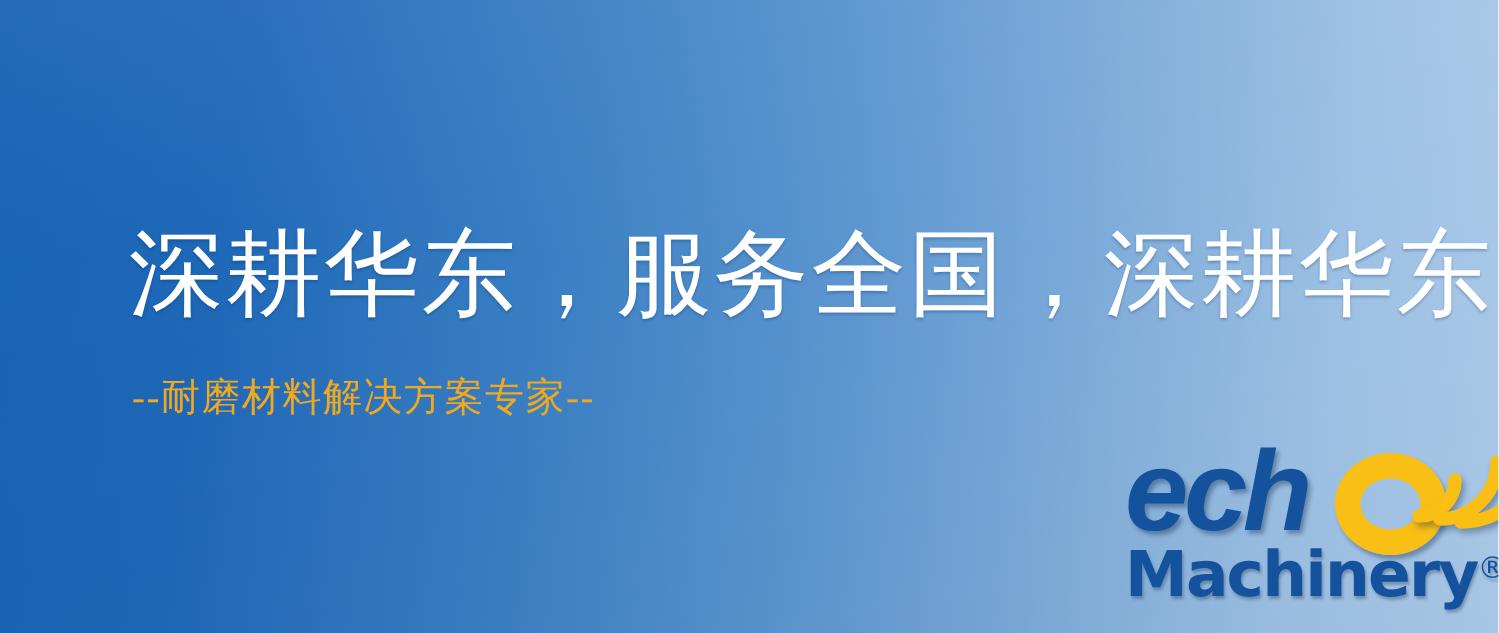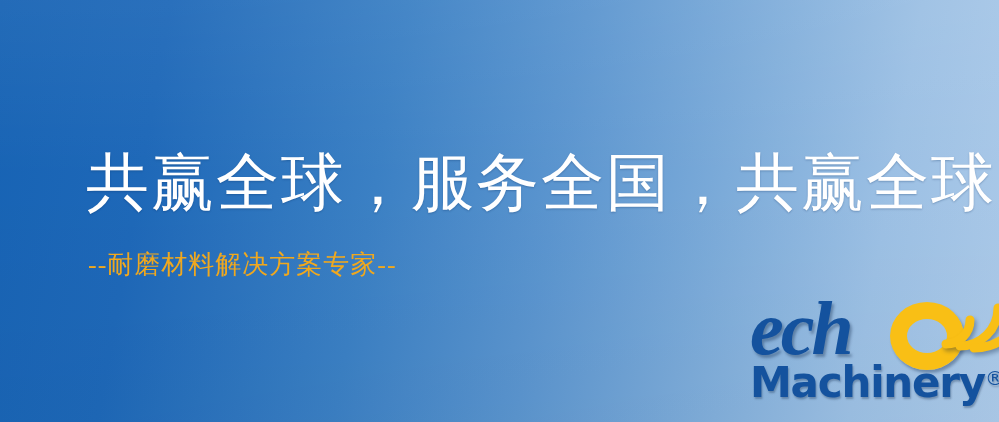--- a/index.html
+++ b/index.html
@@ -71,21 +71,21 @@
     z-index: 4;
   }
   .logo-row-top {
     position: relative;
     height: 74px;
   }
   .logo-word {
     position: absolute;
     left: 2px;
     top: -6px;
-    font-family: Liberation Serif, serif;
+    font-family: Liberation Sans, sans-serif;
     font-size: 76px;
     font-weight: bold;
     font-style: italic;
     letter-spacing: -3px;
     line-height: 1;
     color: #14529e;
     text-shadow: 2px 3px 3px rgba(0, 25, 60, 0.35);
   }
   .logo-o {
     position: absolute;
@@ -124,21 +124,21 @@
     font-weight: normal;
     vertical-align: 12px;
     letter-spacing: 0;
   }
 </style>
 </head>
 <body>
 
 <div id="banner">
 
-  <div class="headline">共赢全球，服务全国，共赢全球</div>
+  <div class="headline">深耕华东，服务全国，深耕华东</div>
 
   <div class="subtitle">--耐磨材料解决方案专家--</div>
 
   <div class="logo">
 
     <div class="logo-row-top">
 
       <span class="logo-word">ech</span>
 
       <span class="logo-o"></span>

